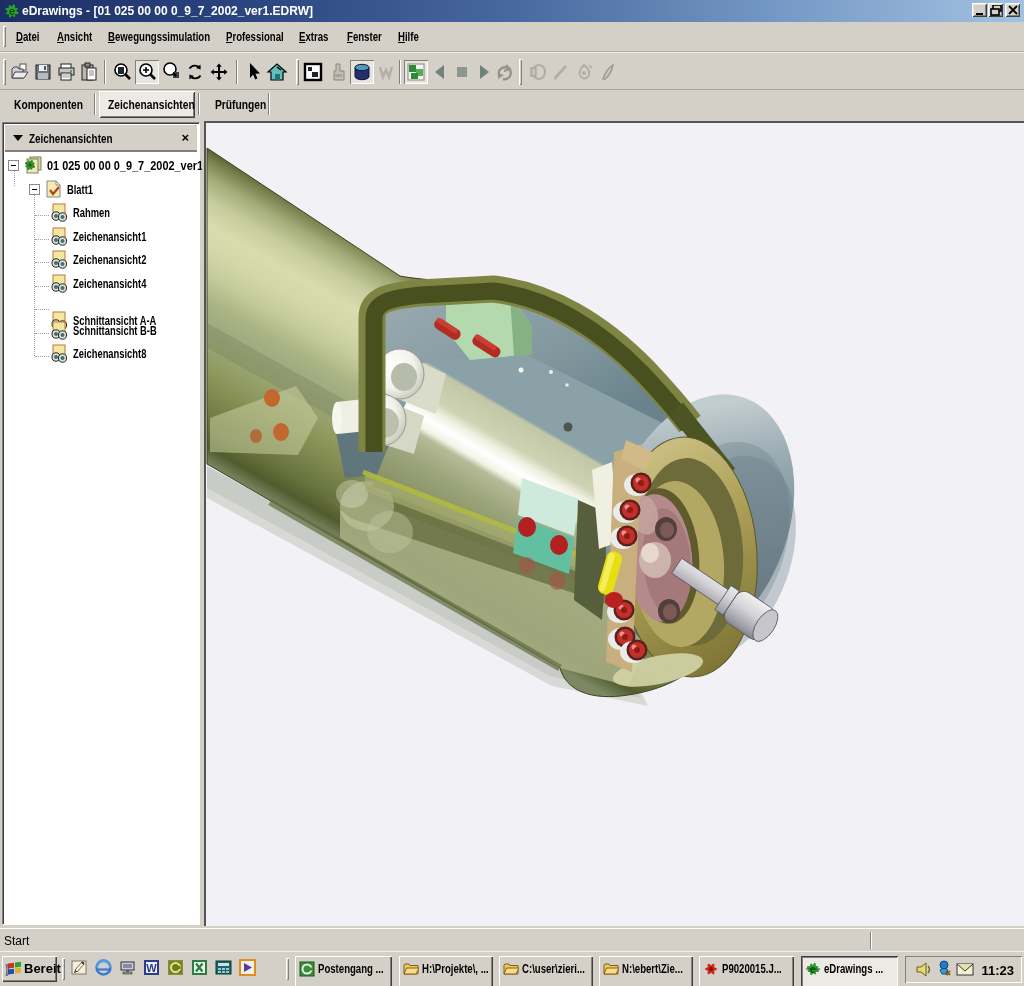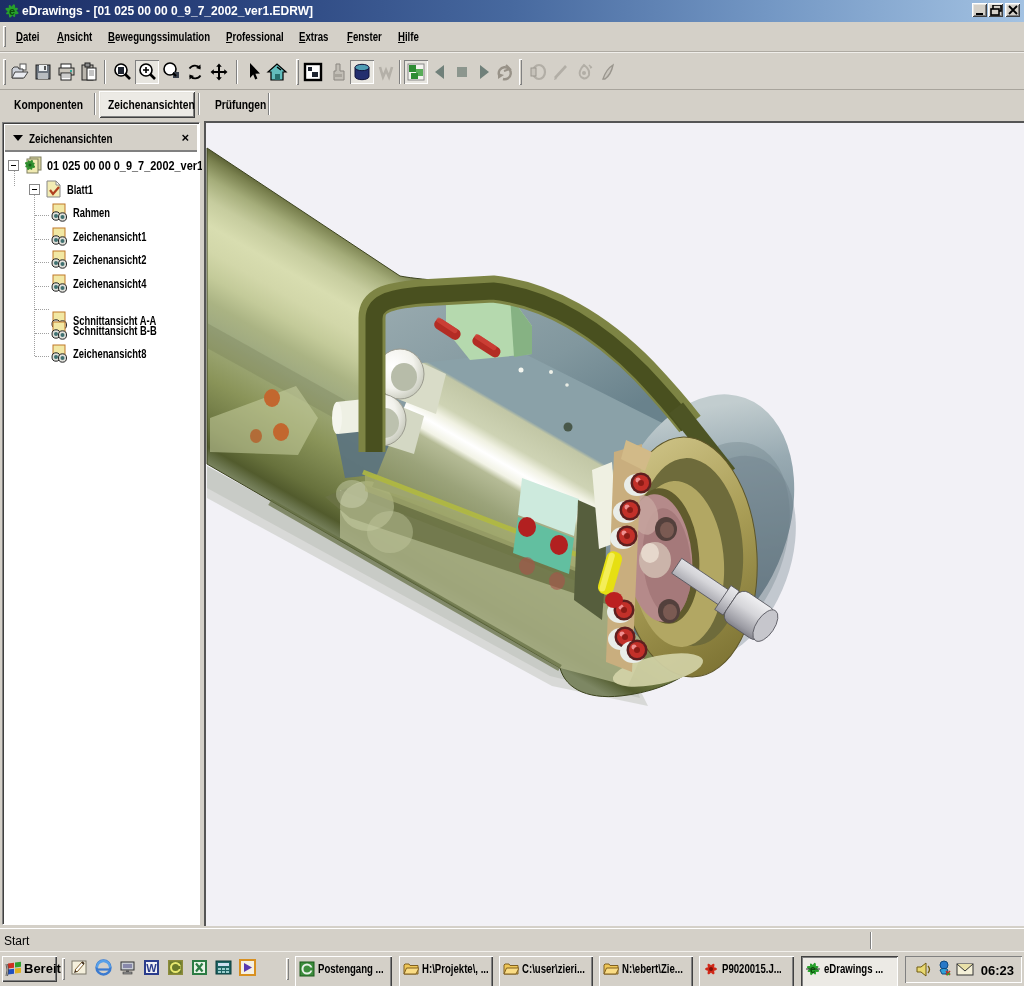--- a/index.html
+++ b/index.html
@@ -783,15 +783,15 @@
     <svg class="abs" style="left:30px;top:4px" width="18" height="18" viewBox="0 0 18 18">
         <circle cx="9" cy="5" r="4" fill="#2878c8" stroke="#104a80"></circle>
         <path d="M5,10 a5,4 0 0 1 8,0 l-2,4 h-4 z" fill="#30a0d8" stroke="#104a80"></path>
         <path d="M11,11 l4,4 M15,11 l-4,4" stroke="#c03020" stroke-width="1.6"></path>
         <path d="M12,15 l3,-2" stroke="#30a030" stroke-width="1.6"></path>
       </svg>
     <svg class="abs" style="left:51px;top:7px" width="18" height="13" viewBox="0 0 18 13">
         <rect x="1" y="1" width="16" height="11" fill="#f4f0d8" stroke="#333"></rect>
         <path d="M1,1 L9,8 L17,1" fill="#e8e0a8" stroke="#333"></path>
       </svg>
-    <div class="clock">06:23</div>
+    <div class="clock">11:23</div>
   </div>
 </div>
 
 </body></html>

